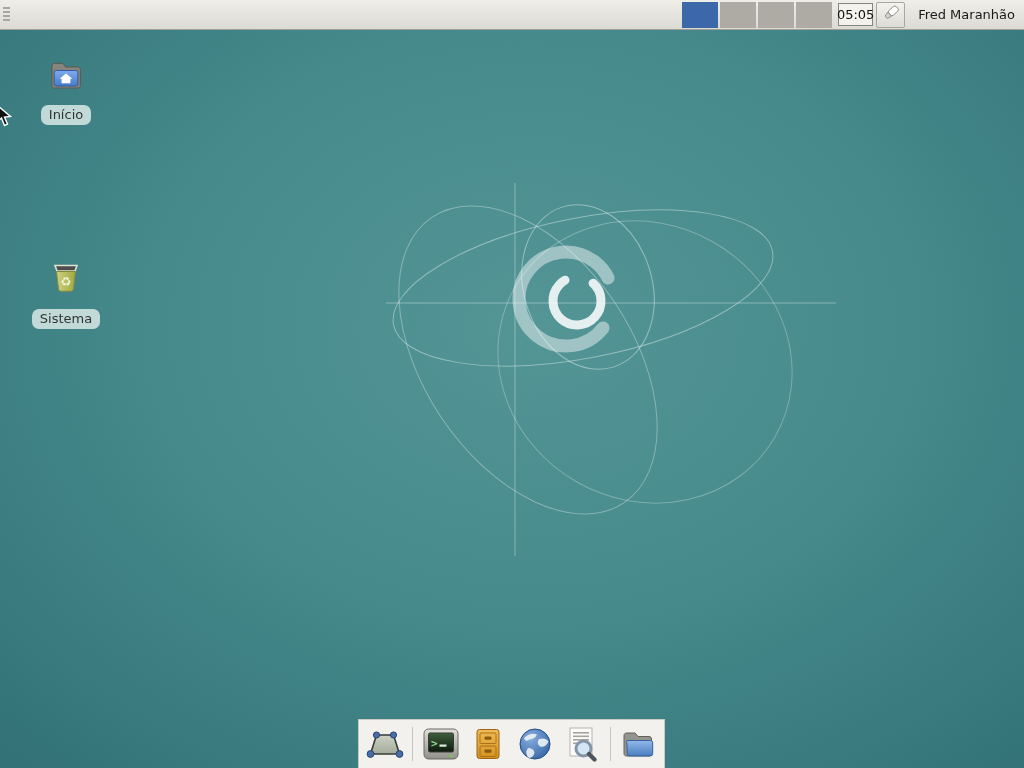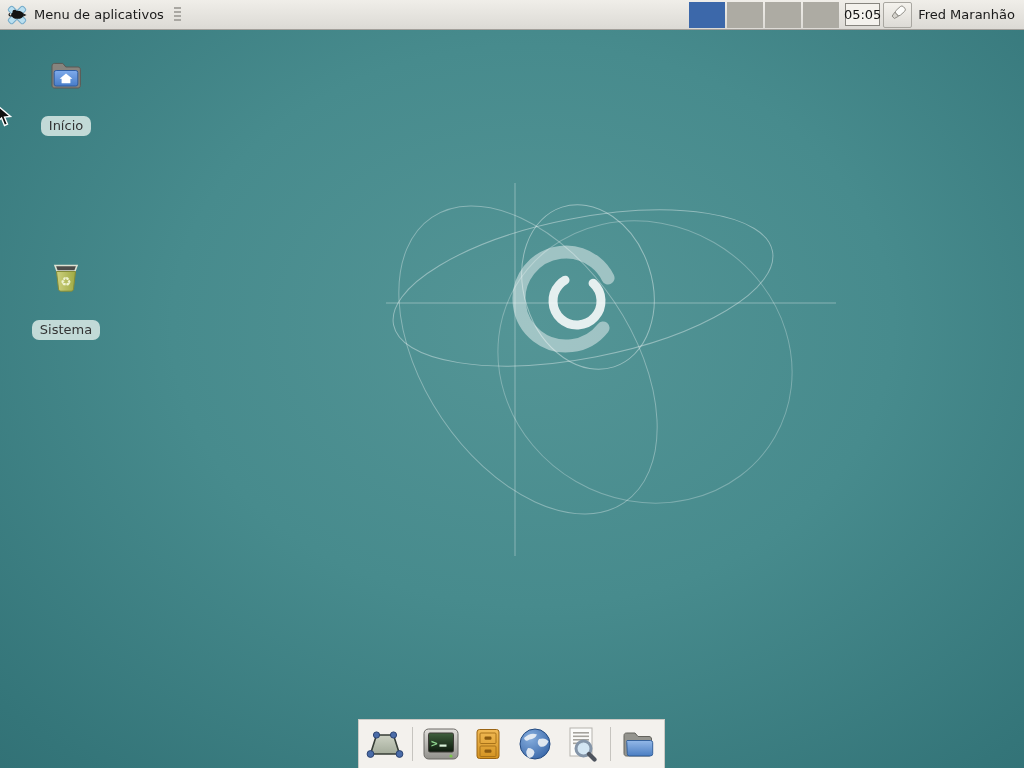--- a/index.html
+++ b/index.html
@@ -20,31 +20,31 @@
   .spacer { flex:1; }
   .pager { display:flex; height:26px; margin-right:3px; }
   .ws { width:36px; height:26px; background:#adaba3; margin-left:2px; }
   .ws.active { background:#3c68aa; }
   .clock { width:35px; height:23px; margin:16px 3px; background:#f4f2ed;
     border:1px solid #87857f; display:flex; align-items:center;
     justify-content:center; font-size:13px; color:#111; }
   .action-btn { width:29px; height:26px; margin-right:6px;
     background:linear-gradient(#f4f2ed,#dddbd6); border:1px solid #a9a7a1;
     border-radius:2px; display:flex; align-items:center; justify-content:center; }
-  .username { margin-right:9px; white-space:nowrap; }
+  .username { margin-right:9px; white-space:nowrap;margin-left:7px; }
 
   
   .desktop { position:absolute; top:30px; left:0; width:1024px; height:738px;
     background:radial-gradient(ellipse 900px 700px at 52% 40%,
       #549596 0%, #478b8d 40%, #347579 80%, #2e6b70 100%); }
   .wallpaper { position:absolute; inset:0; pointer-events:none; }
 
   .desk-icon { position:absolute; width:120px; display:flex;
     flex-direction:column; align-items:center; cursor:default; }
-  .desk-icon .label { margin-top:20px; padding:2px 8px 3px;
+  .desk-icon .label { margin-top:9px; padding:2px 8px 3px;
     background:rgba(208,227,224,0.9); border-radius:7px;
     font-size:13px; color:#333; white-space:nowrap;text-align:right; }
   #icon-home { left:6px; top:28px; }
   #icon-fs   { left:6px; top:130px; }
   #icon-trash{ left:6px; top:230px; }
 
   .cursor { position:absolute; left:-5px; top:74px; }
 
   
   .dock { position:absolute; left:358px; bottom:0; width:307px; height:49px;
@@ -52,37 +52,20 @@
     display:flex; align-items:center; justify-content:center; gap:8px;
     padding:0 6px; }
   .dock-item { width:40px; height:38px; display:flex; align-items:center;
     justify-content:center; }
   .dock-sep { width:1px; height:34px; background:#c6c4bf; }
 </style>
 </head>
 <body>
 
 <div class="panel">
-  <div class="menu-btn">
-    <span>
-      <svg width="22" height="22" viewBox="0 0 22 22">
-        <g fill="#b9dff0" stroke="#74aac9" stroke-width="1">
-          <rect x="0.5" y="8" width="21" height="6" rx="2" transform="rotate(45 11 11)"></rect>
-          <rect x="0.5" y="8" width="21" height="6" rx="2" transform="rotate(-45 11 11)"></rect>
-        </g>
-        <g fill="#141414">
-          <ellipse cx="11.5" cy="10.8" rx="6.3" ry="4"></ellipse>
-          <circle cx="8.6" cy="7.8" r="2.1"></circle>
-          <path d="M17.3 9.5 l3.2 1.4 -3.2 1.6 z"></path>
-          <path d="M6 11.5 C3 13 2.2 10 4 9.4" stroke="#141414" stroke-width="1.1" fill="none"></path>
-        </g>
-      </svg>
-    </span>
-    <span>Menu de aplicativos</span>
-  </div>
   <div class="grip"></div>
 
   <div class="spacer"></div>
 
   <div class="pager">
     <div class="ws active"></div>
     <div class="ws"></div>
     <div class="ws"></div>
     <div class="ws"></div>
   </div>

